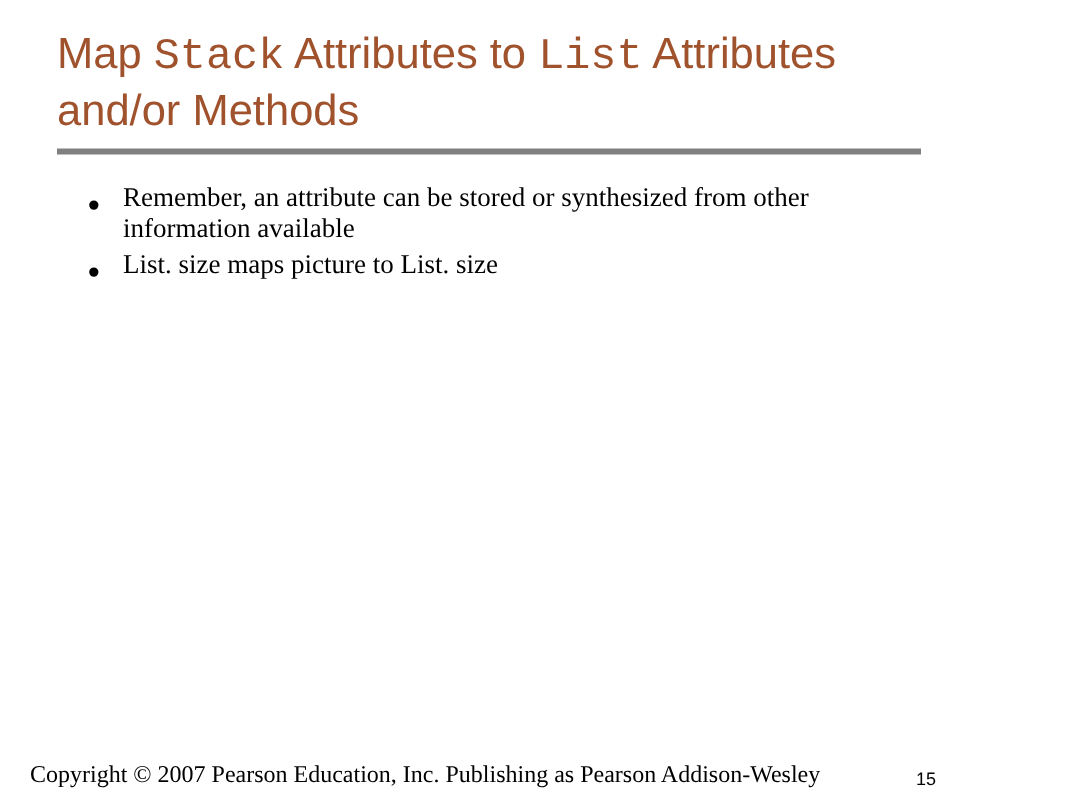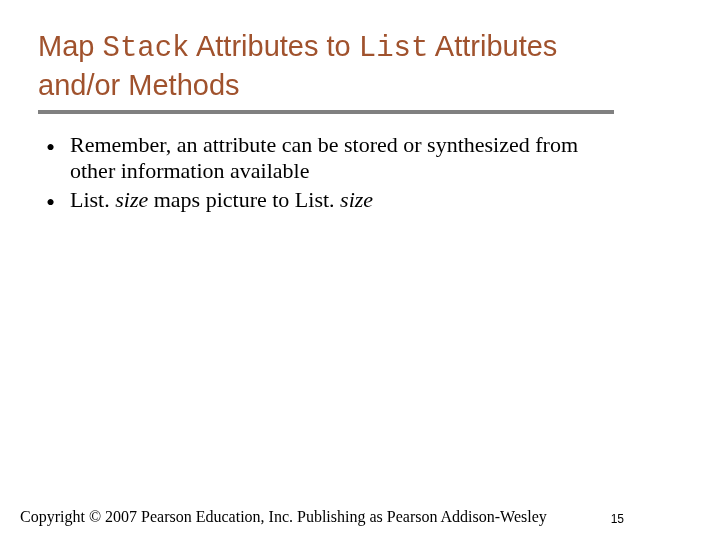--- a/index.html
+++ b/index.html
@@ -10,21 +10,21 @@
     background: #ffffff;
     font-family: "Times New Roman", Times, serif;
     color: #000;
     position: relative;
     overflow: hidden;
   }
   .slide {
     box-sizing: border-box;
     width: 652px;
     height: 540px;
-    padding: 28px 38px 0 38px;
+    padding: 18px 38px 0 38px;
     position: relative;
   }
   .title {
     font-family: Arial, Helvetica, sans-serif;
     font-size: 29px;
     line-height: 1.25;
     color: #a0522d;
     margin: 0 0 6px 0;
     font-weight: 400;
   }
@@ -33,38 +33,37 @@
     font-size: 29px;
   }
   .title-underline {
     height: 4px;
     background: #808080;
     margin: 4px 0 18px 0;
   }
   ul.body {
     list-style: none;
     padding: 0;
-    margin: 4px;
-    font-size: 22px;
+    margin: 16px;
+    font-size: 18px;
     line-height: 1.22;
   }
   ul.body li {
     position: relative;
     padding-left: 28px;
     margin-bottom: 2px;
   }
   ul.body li::before {
     content: "•";
     position: absolute;
     left: 4px;
     top: 0;
     font-size: 26px;
   }
   .italic {
-    font-style: italic;
     text-align: right;
   }
   .footer {
     position: absolute;
     left: 20px;
     bottom: 14px;
     font-size: 16px;
     font-family: "Times New Roman", Times, serif;
   }
   .pagenum {

